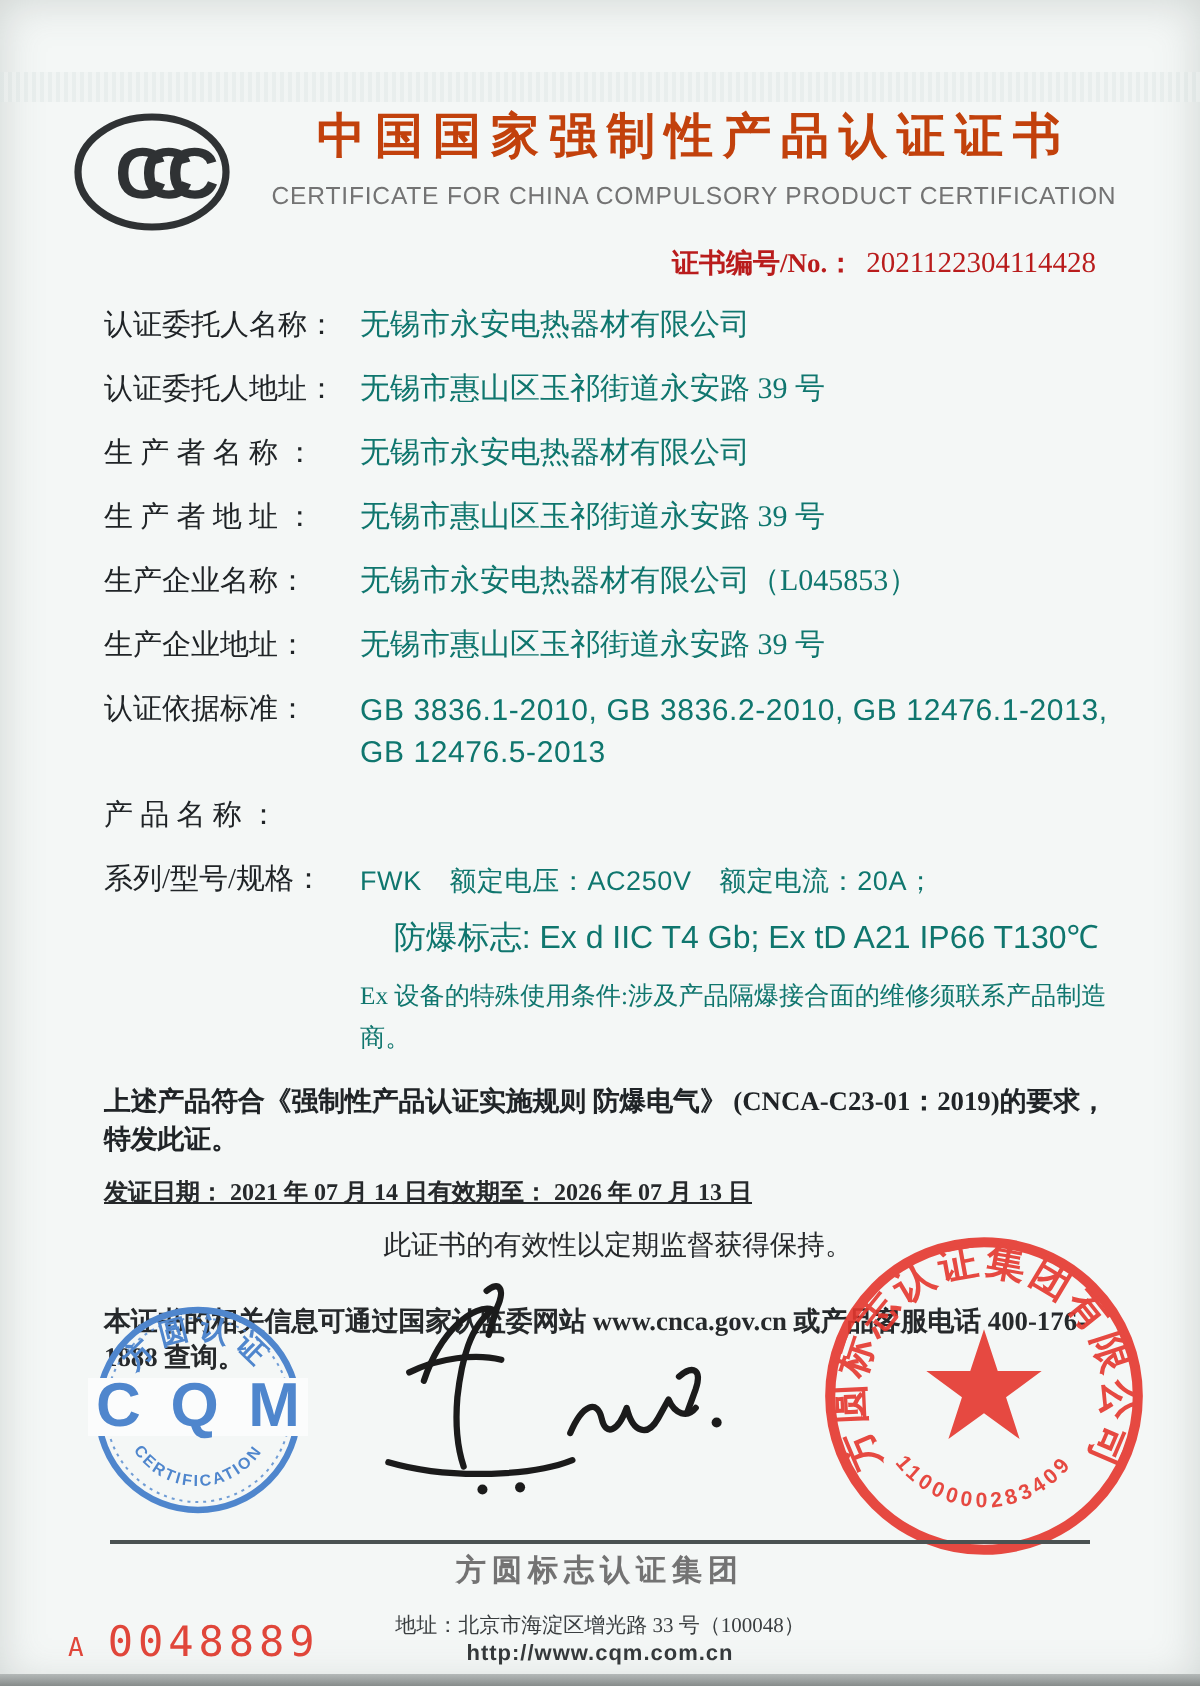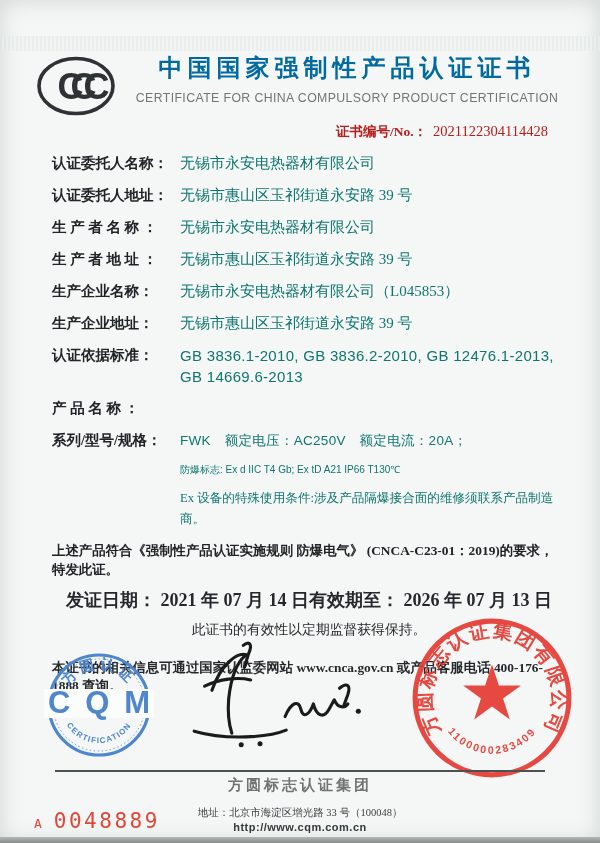--- a/index.html
+++ b/index.html
@@ -7,35 +7,35 @@
     background:#f4f7f6;color:#26292b;font-family:"Liberation Serif",serif;
     box-shadow:inset 0 0 22px rgba(110,122,120,.28);}
   .scan-band-top{position:absolute;top:36px;left:0;right:0;height:15px;
     background:repeating-linear-gradient(90deg,#dde5e4 0 2px,#eef2f1 2px 4px);opacity:.5;}
   .scan-edge-bottom{position:absolute;bottom:0;left:0;right:0;height:6px;
     background:linear-gradient(#b4b9b8,#878c8b);}
   
   .header{position:absolute;top:52px;left:34px;right:34px;display:flex;align-items:flex-start;justify-content:center;}
   .ccc-logo{flex:0 0 88px;padding-top:2px;}
   .titles{flex:1;text-align:center;padding-left:6px;}
-  .title-cn{font-size:24px;font-weight:700;letter-spacing:5px;color:#0369a1;}
+  .title-cn{font-size:24px;font-weight:700;letter-spacing:5px;color:#c2410c;}
   .title-en{font-size:12.3px;margin-top:7px;letter-spacing:.4px;color:#737373;
     font-family:"Liberation Sans",sans-serif;}
   .certno{position:absolute;top:123px;right:52px;font-size:13.5px;font-weight:700;color:#b91c1c;}
   .certno .num{font-weight:400;font-size:14.5px;margin-left:6px;font-family:"Liberation Serif",serif;}
   
   .fields{position:absolute;top:153px;left:52px;right:34px;}
   .field{display:flex;margin-bottom:11px;line-height:21px;}
-  .field .lab{flex:0 0 128px;font-weight:700;font-size:14.5px;color:#202427;}
+  .field .lab{flex:0 0 128px;font-weight:400;font-size:14.5px;color:#202427;}
   .field .val{flex:1;font-size:15px;color:#0f766e;}
   .val-tech{font-family:"Liberation Sans",sans-serif;font-size:13.5px;letter-spacing:.3px;}
-  .spec-l2{font-size:10px;margin-top:8px;font-family:"Liberation Sans",sans-serif;}
+  .spec-l2{font-size:16px;margin-top:8px;font-family:"Liberation Sans",sans-serif;text-align:center;}
   .spec-l3{font-size:12.6px;margin-top:8px;}
   .statement{margin-top:6px;font-size:13.4px;font-weight:700;color:#202427;line-height:19px;}
-  .dates{display:flex;justify-content:center;margin-top:9px;font-size:18px;font-weight:700;}
+  .dates{display:flex;justify-content:flex-start;margin-top:9px;font-size:12px;font-weight:700;text-decoration:underline;}
   .validity{margin-top:9px;font-size:13.8px;font-weight:400;text-align:center;}
   .infonote{margin-top:20px;font-size:13.4px;font-weight:700;}
   
   .seals{position:absolute;top:608px;left:0;right:0;height:175px;}
   .cqm{position:absolute;left:44px;top:42px;}
   .signature{position:absolute;left:182px;top:28px;}
   .stamp{position:absolute;left:406px;top:4px;opacity:.9;}
   
   .divider{position:absolute;top:770px;left:55px;width:490px;height:2px;background:#4b5252;}
   .footer{position:absolute;top:776px;left:0;right:0;text-align:center;}
@@ -93,21 +93,21 @@
       <span class="val">无锡市永安电热器材有限公司（L045853）</span>
     </div>
     <div class="field">
       <span class="lab">生产企业地址：</span>
       <span class="val">无锡市惠山区玉祁街道永安路 39 号</span>
     </div>
     <div class="field">
       <span class="lab">认证依据标准：</span>
       <span class="val val-tech">
         <div>GB 3836.1-2010, GB 3836.2-2010, GB 12476.1-2013,</div>
-        <div>GB 14669.6-2013</div>
+        <div>GB 12476.5-2013</div>
       </span>
     </div>
     <div class="field">
       <span class="lab">产 品 名 称 ：</span>
     </div>
     <div class="field">
       <span class="lab">系列/型号/规格：</span>
       <span class="val">
         <div class="val-tech">FWK　额定电压：AC250V　额定电流：20A；</div>
         <div class="spec-l2">防爆标志: Ex d IIC T4 Gb; Ex tD A21 IP66 T130℃</div>

